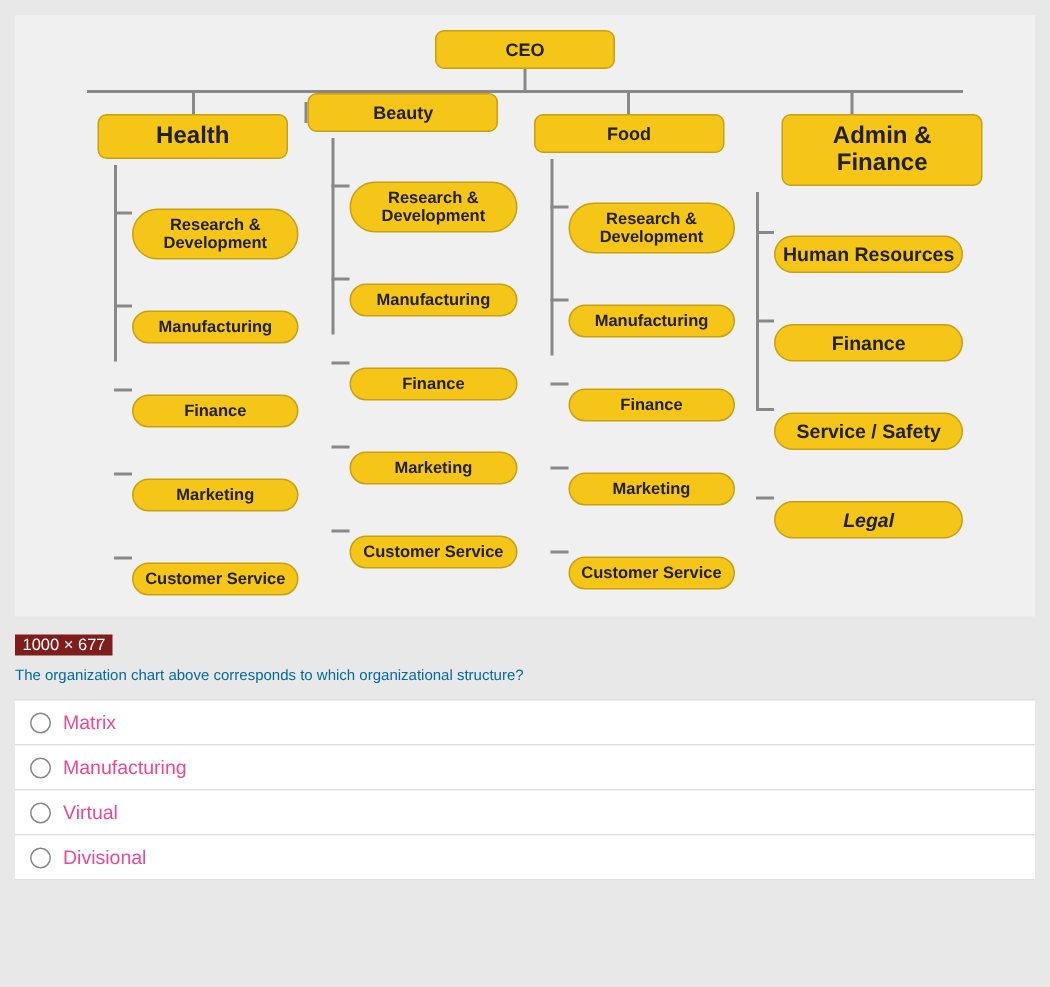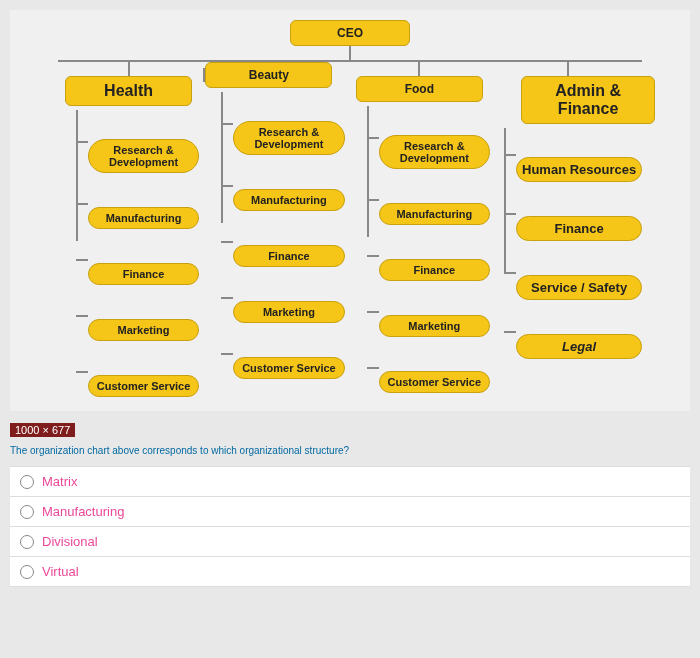--- a/index.html
+++ b/index.html
@@ -338,21 +338,21 @@
     <li>
       <div class="radio-circle"></div>
       <span>Matrix</span>
     </li>
     <li>
       <div class="radio-circle"></div>
       <span>Manufacturing</span>
     </li>
     <li>
       <div class="radio-circle"></div>
-      <span>Divisional</span>
+      <span>Virtual</span>
     </li>
     <li>
       <div class="radio-circle"></div>
-      <span>Virtual</span>
+      <span>Divisional</span>
     </li>
   </ul>
 
 </div>
 
 </body></html>

